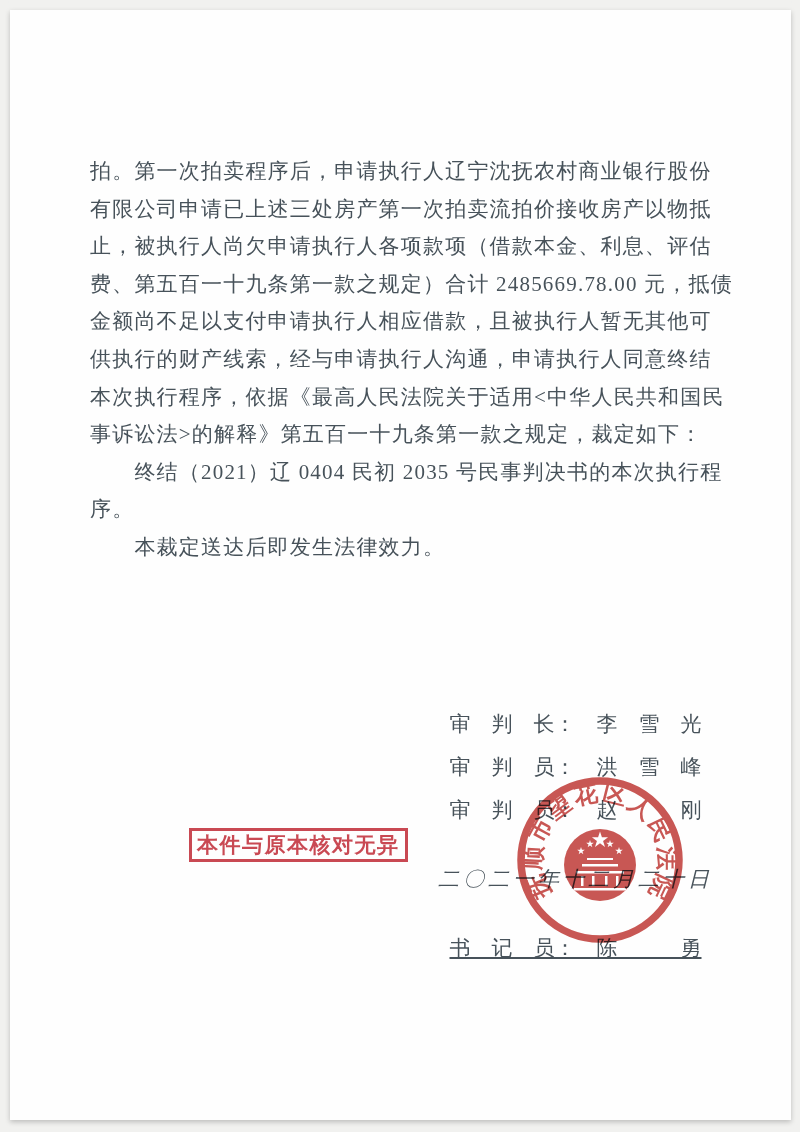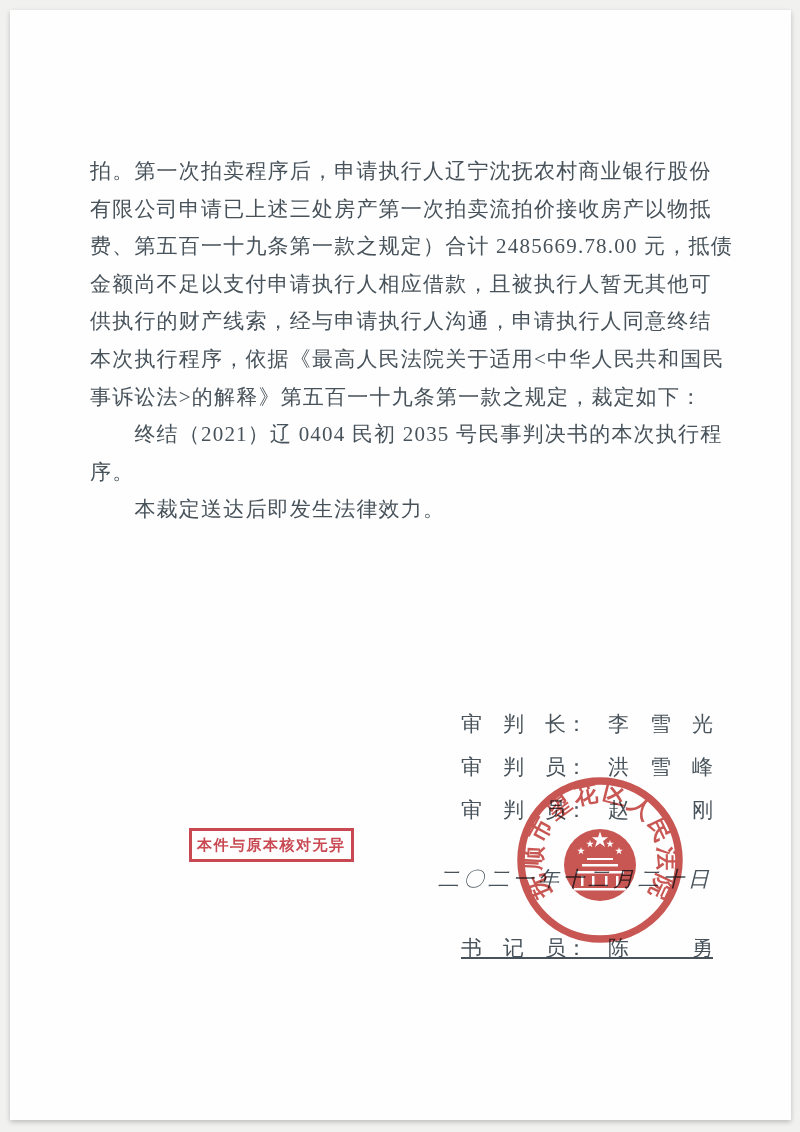--- a/index.html
+++ b/index.html
@@ -38,21 +38,21 @@
   }
   .body-text .line {
     height: 37.6px;
     line-height: 37.6px;
     white-space: nowrap;
   }
   .sig-area {
     position: absolute;
     top: 693px;
     right: 78px;
-    text-align: right;
+    text-align: center;
     color: #47525a;
     font-size: 21px;
   }
   .sig-line {
     height: 43px;
     line-height: 43px;
     white-space: nowrap;
   }
   .date-line {
     margin-top: 26px;
@@ -69,21 +69,21 @@
     white-space: nowrap;
     text-decoration: underline;
   }
   .verify-stamp {
     position: absolute;
     left: 179px;
     top: 818px;
     border: 3px solid #c94953;
     color: #c94953;
     font-weight: bold;
-    font-size: 15px;
+    font-size: 21px;
     line-height: 26px;
     padding: 1px 5px;
     letter-spacing: 1.5px;
     white-space: nowrap;
     background: rgba(255,255,255,0.0);
   }
   .court-seal {
     position: absolute;
     left: 502px;
     top: 762px;
@@ -98,20 +98,21 @@
 </style>
 </head>
 <body>
 
 <div class="scan-bg">
   <div class="page">
 
     <div class="body-text">
         <div class="line">拍。第一次拍卖程序后，申请执行人辽宁沈抚农村商业银行股份</div>
         <div class="line">有限公司申请已上述三处房产第一次拍卖流拍价接收房产以物抵</div>
+        <div class="line">止，被执行人尚欠申请执行人各项款项（借款本金、利息、评估</div>
         <div class="line">费、第五百一十九条第一款之规定）合计 2485669.78.00 元，抵债</div>
         <div class="line">金额尚不足以支付申请执行人相应借款，且被执行人暂无其他可</div>
         <div class="line">供执行的财产线索，经与申请执行人沟通，申请执行人同意终结</div>
         <div class="line">本次执行程序，依据《最高人民法院关于适用&lt;中华人民共和国民</div>
         <div class="line">事诉讼法&gt;的解释》第五百一十九条第一款之规定，裁定如下：</div>
         <div class="line">　　终结（2021）辽 0404 民初 2035 号民事判决书的本次执行程</div>
         <div class="line">序。</div>
         <div class="line">　　本裁定送达后即发生法律效力。</div>
       </div>
 

